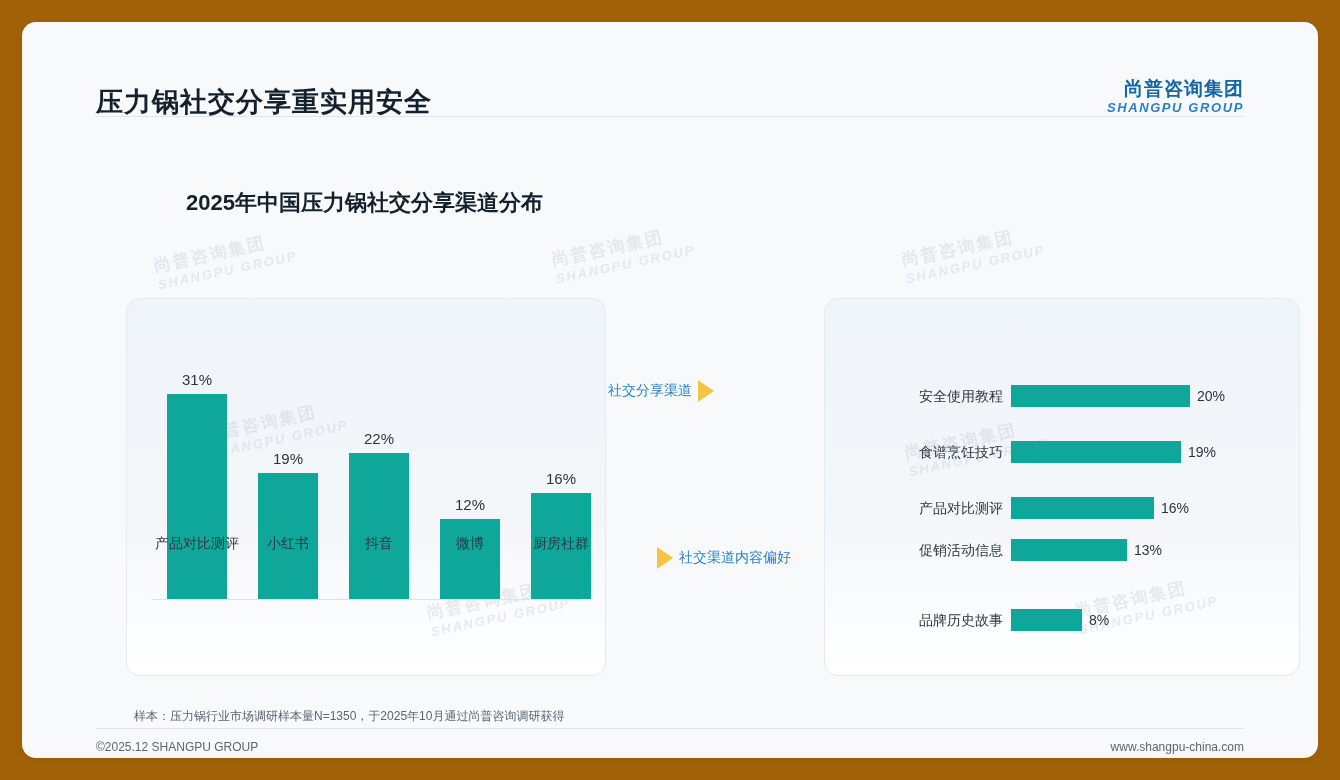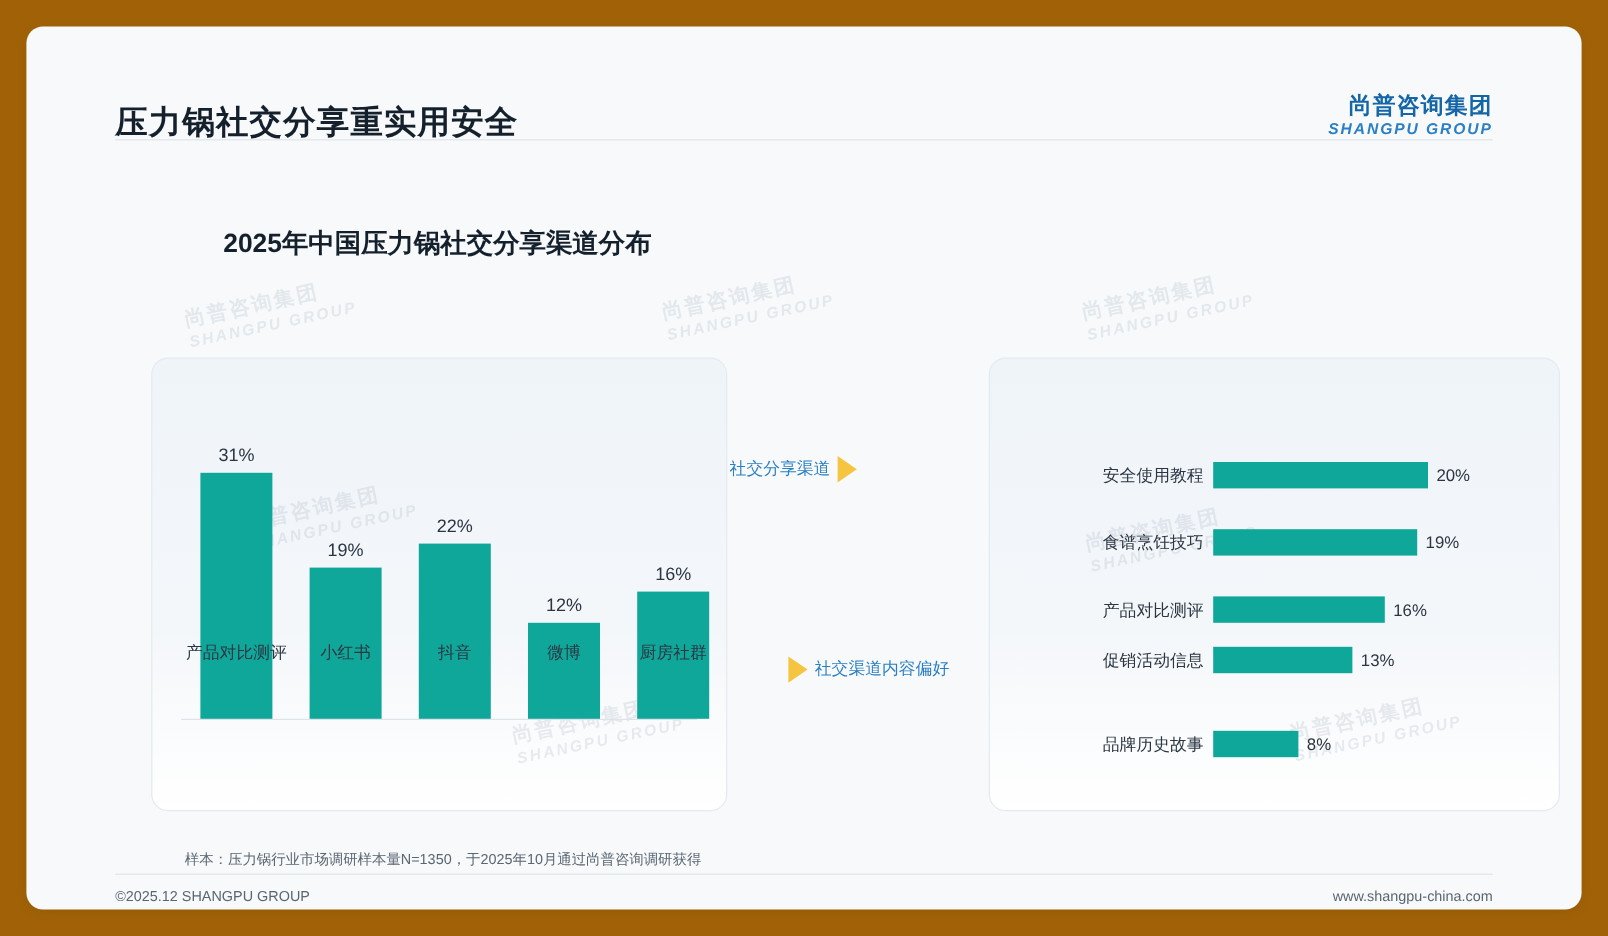--- a/index.html
+++ b/index.html
@@ -202,21 +202,20 @@
     line-height: 30px;
   }
 
   
   .sample-note {
     position: absolute;
     left: 112px;
     top: 686px;
     font-size: 12px;
     color: #5b6673;
-    margin-left: 20px;
   }
   .footer-rule {
     position: absolute;
     left: 74px;
     top: 706px;
     width: 1148px;
     height: 1px;
     background: #dfe5ea;
   }
   .copyright {

